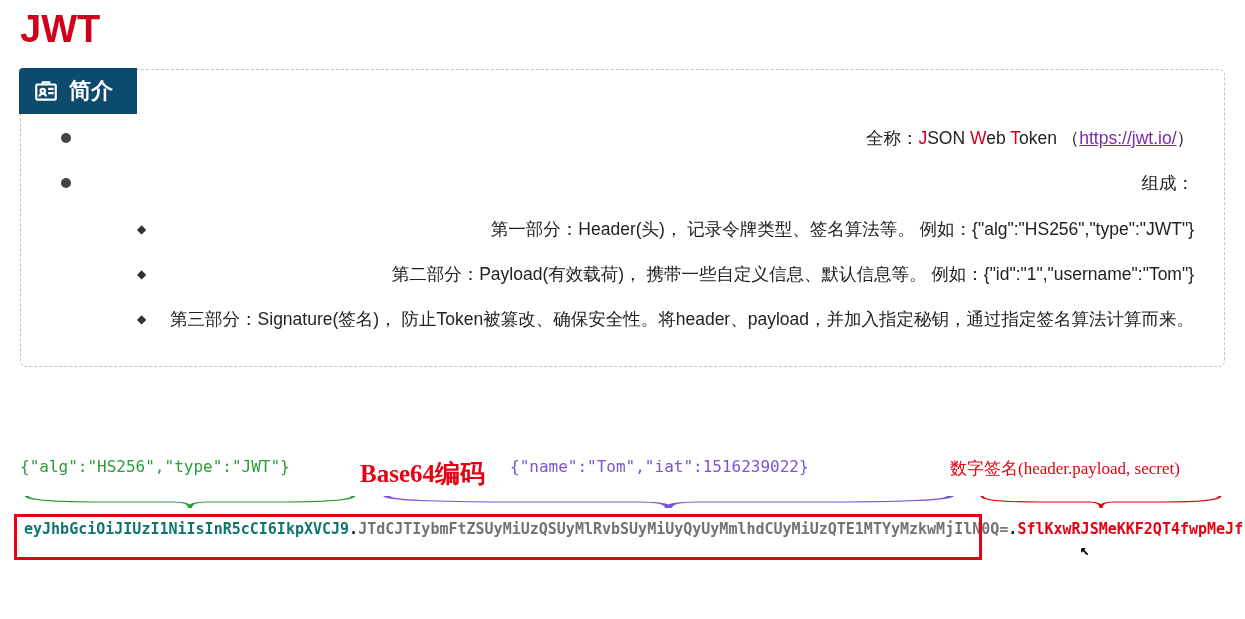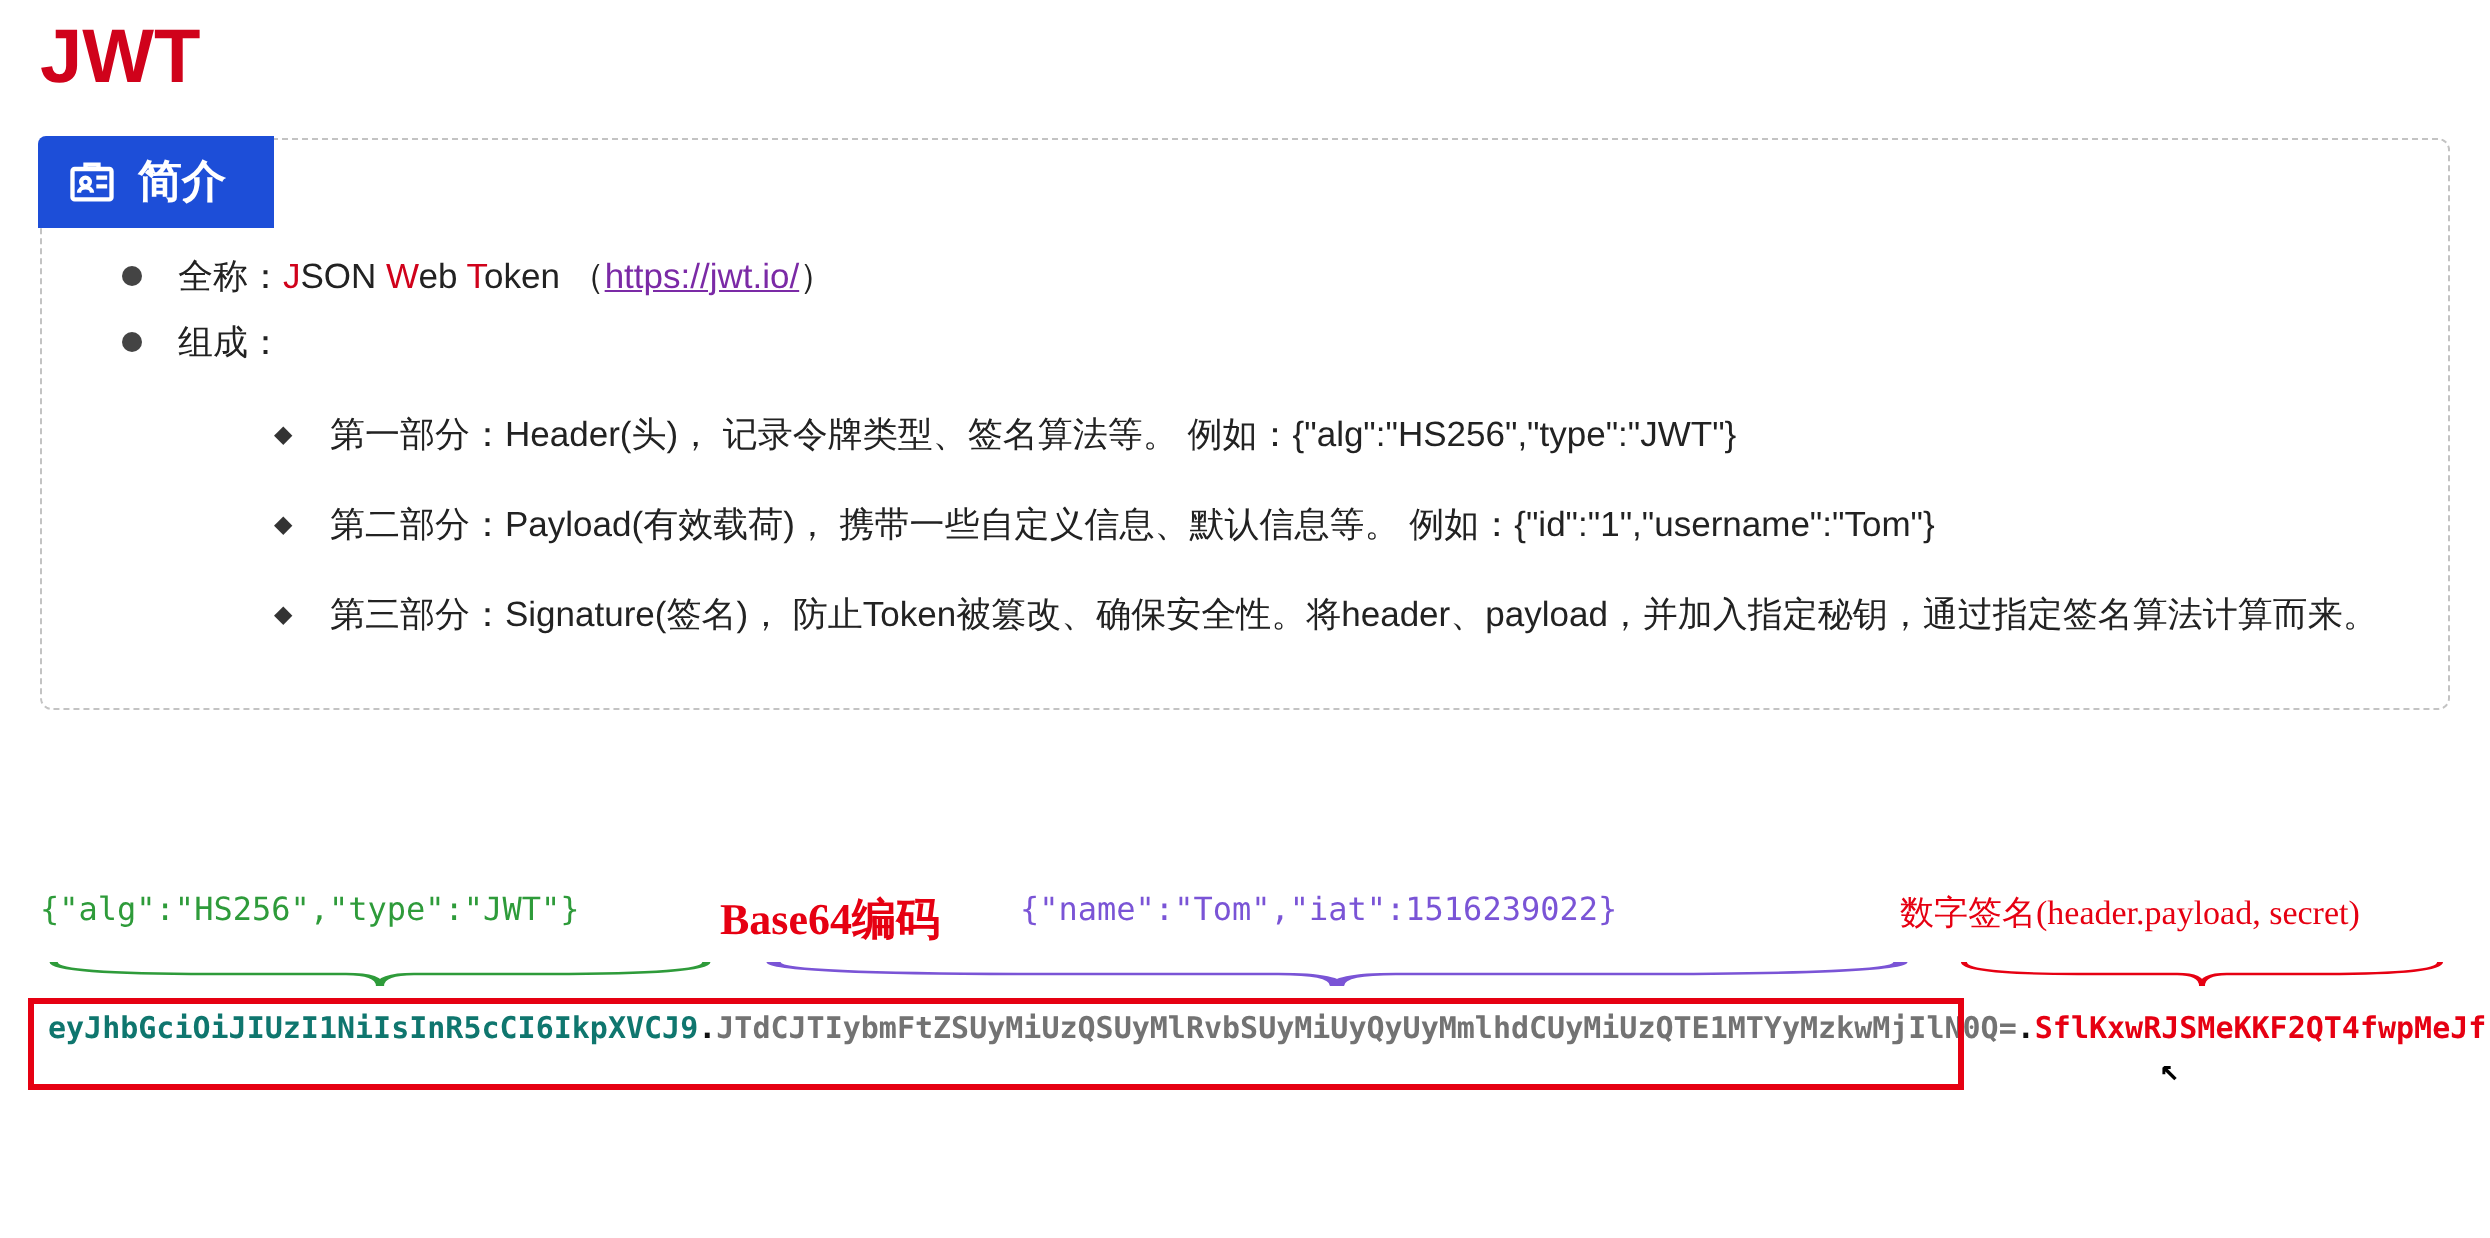--- a/index.html
+++ b/index.html
@@ -23,42 +23,43 @@
     border: 1px dashed #c3c3c3;
     border-radius: 6px;
     position: relative;
     padding: 22px 30px 18px 30px;
     margin-bottom: 50px;
   }
   .badge {
     position: absolute;
     top: -2px;
     left: -2px;
-    background: #1d4ed8;
+    background: #0c4a6e;
     color: #fff;
     padding: 8px 24px 8px 14px;
     font-size: 22px;
     font-weight: 600;
     display: flex;
     align-items: center;
     gap: 10px;
     border-top-left-radius: 4px;
   }
   .badge svg { width: 26px; height: 26px; }
   ul.bul {
     list-style: none;
     padding: 0;
     margin: 30px 0 0 10px;
   }
   ul.bul > li {
     position: relative;
     padding-left: 28px;
-    margin: 0 0;
+    margin: 12px 0;
     font-size: 17.5px;
     line-height: 1.9;
+    text-align: right;
   }
   ul.bul > li::before{
     content: "";
     position: absolute;
     left: 0; top: 11px;
     width: 10px; height: 10px;
     background: #444;
     border-radius: 50%;
   }
   ul.diamond {
@@ -81,21 +82,21 @@
     color: #333;
     line-height: 32px;
   }
   .red-u { color: #d0021b; }
   a.jwt { color: #7b2aa6; text-decoration: underline; }
 
   
   .token-wrap { position: relative; margin: 0 0 30px 0; padding-top: 40px;}
   .labels { display:flex; font-family: Consolas,monospace; font-size:16px; margin-bottom:4px; position:relative;}
   .lbl-h { color:#2e9b3a; flex:0 0 340px; }
-  .lbl-base{ color:#e60012; font-family:"Times New Roman",serif; font-weight:bold; font-size:22px; flex:0 0 150px;}
+  .lbl-base{ color:#e60012; font-family:"Times New Roman",serif; font-weight:bold; font-size:25px; flex:0 0 150px;}
   .lbl-p { color:#7a54d6; flex:1; }
   .lbl-s { color:#e60012; flex:0 0 275px; text-align:left; font-family:"Microsoft YaHei"; font-size:17px;}
   .braces-row{ display:flex; }
   .brace{ position:relative; height:16px;}
   .brace svg{position:absolute; left:0; right:0; top:0; width:100%; height:16px;}
   .b-h{ flex:0 0 340px; color:#2e9b3a;}
   .b-gap1{flex:0 0 15px;}
   .b-p{ flex:1; color:#7a54d6;}
   .b-gap2{flex:0 0 15px;}
   .b-s{ flex:0 0 248px; color:#e60012;}

